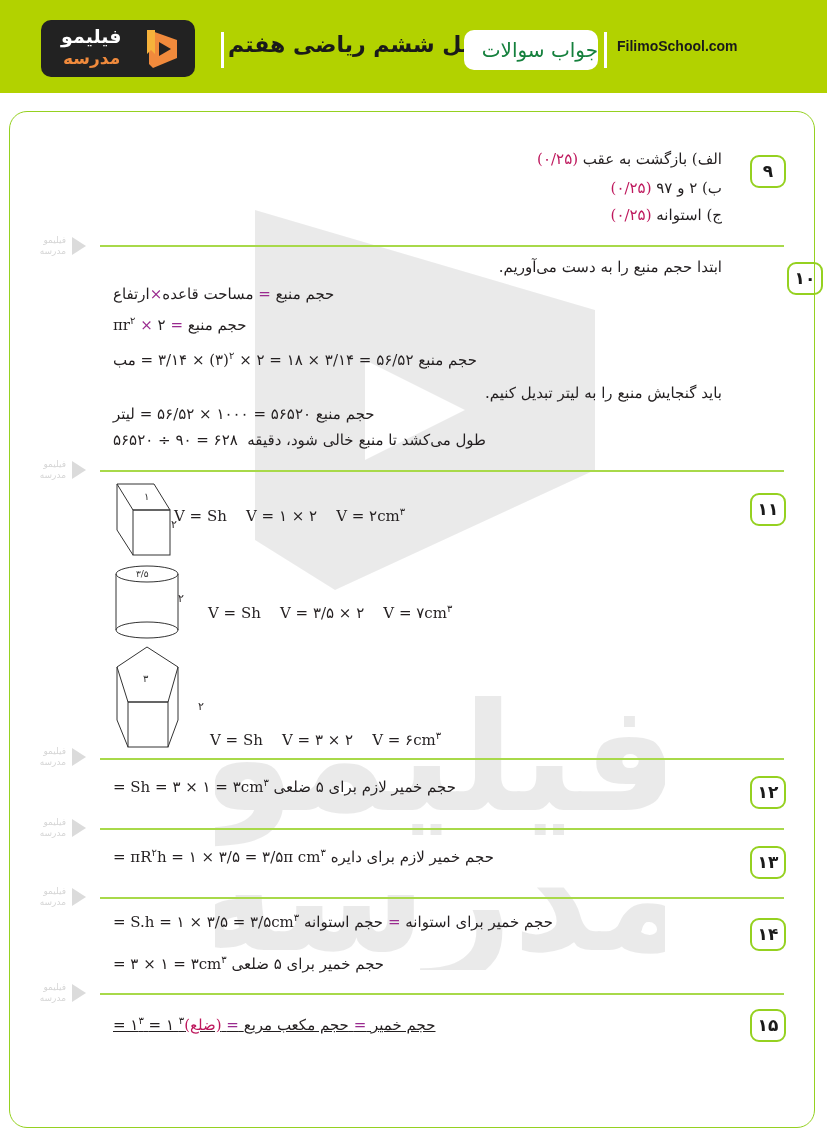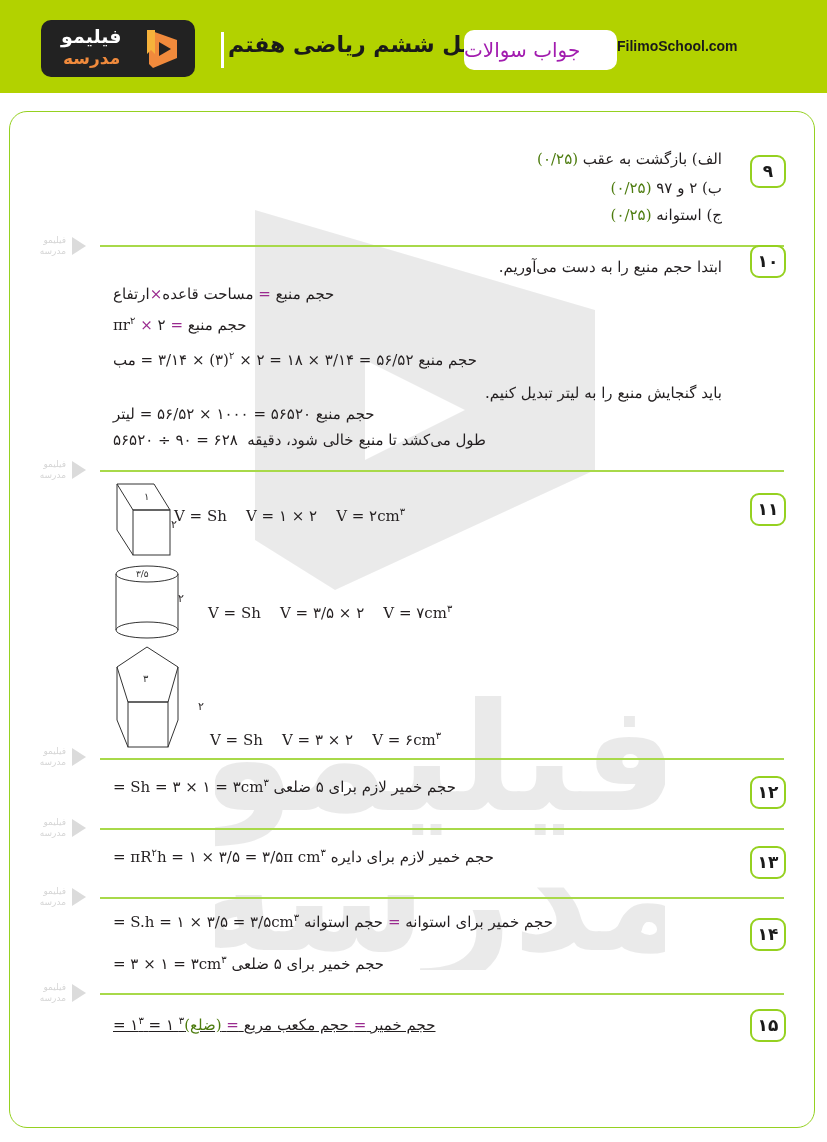--- a/index.html
+++ b/index.html
@@ -4,32 +4,32 @@
 <style>
   * { box-sizing: border-box; margin: 0; padding: 0; }
   body { width: 827px; height: 1142px; background: #ffffff; position: relative; overflow: hidden; font-family: "DejaVu Serif", serif; color: #231f20; }
   .header { position: absolute; left: 0; top: 0; width: 827px; height: 93px; background: #b2d200; }
   .logo-box { position: absolute; left: 41px; top: 20px; width: 154px; height: 57px; background: #222222; border-radius: 10px; }
   .logo-text1 { position: absolute; left: 20px; top: 5px; font-family: "DejaVu Sans", sans-serif; font-weight: bold; font-size: 19px; color: #ffffff; direction: rtl; }
   .logo-text2 { position: absolute; left: 22px; top: 28px; font-family: "DejaVu Sans", sans-serif; font-weight: bold; font-size: 17px; color: #f08a3c; direction: rtl; }
   .logo-icon { position: absolute; left: 102px; top: 8px; width: 40px; height: 42px; }
   .hdr-divider { position: absolute; top: 32px; width: 3px; height: 36px; background: #ffffff; }
   .hdr-title { position: absolute; left: 228px; top: 32px; font-family: "DejaVu Sans", sans-serif; font-weight: bold; font-size: 22px; color: #1a1a1a; direction: rtl; white-space: nowrap; }
-  .hdr-pill { position: absolute; left: 464px; top: 30px; width: 153px; height: 40px; background: #ffffff; border-radius: 10px; font-family: "DejaVu Sans", sans-serif; font-size: 20px; color: #a21caf; text-align: left; line-height: 40px; direction: rtl; }
+  .hdr-pill { position: absolute; left: 464px; top: 30px; width: 134px; height: 40px; background: #ffffff; border-radius: 10px; font-family: "DejaVu Sans", sans-serif; font-size: 20px; color: #15803d; text-align: right; line-height: 40px; direction: rtl; }
   .hdr-site { position: absolute; left: 617px; top: 38px; font-family: "Liberation Sans", sans-serif; font-weight: bold; font-size: 14px; color: #1a1a1a; }
   .card { position: absolute; left: 9px; top: 111px; width: 806px; height: 1017px; border: 1.5px solid #95d120; border-radius: 18px; }
   .watermark { position: absolute; left: 215px; top: 210px; width: 450px; height: 760px; opacity: 0.08; pointer-events: none; }
   .divider { position: absolute; left: 100px; width: 684px; height: 1.5px; background: #a8d94a; }
   .mini-logo { position: absolute; left: 26px; width: 70px; height: 24px; opacity: 0.35; }
   .mini-logo .t { position: absolute; left: 0; top: 0; font-family: "DejaVu Sans", sans-serif; font-size: 9px; color: #888; line-height: 11px; direction: rtl; width: 40px; text-align: right; }
   .mini-logo .i { position: absolute; left: 46px; top: 2px; width: 0; height: 0; border-top: 9px solid transparent; border-bottom: 9px solid transparent; border-left: 14px solid #999; }
   .qnum { position: absolute; left: 750px; width: 36px; height: 33px; border: 2.5px solid #95d120; border-radius: 9px; text-align: center; font-family: "DejaVu Sans", sans-serif; font-weight: bold; font-size: 17px; line-height: 28px; color: #1a1a1a; direction: rtl; }
   .line { position: absolute; font-size: 15px; white-space: nowrap; direction: rtl; unicode-bidi: plaintext; }
   .rtl { direction: rtl; text-align: right; }
-  .g { color: #4d7c0f; }
+  .g { color: #be185d; }
   .p { color: #9a2a8f; }
   .ltr { direction: ltr; unicode-bidi: embed; }
   sup { font-size: 10px; }
   .shape { position: absolute; }
   .mathline { position: absolute; font-size: 15px; white-space: nowrap; direction: ltr; }
 </style>
 </head>
 <body>
 
 <div class="header">
@@ -94,21 +94,21 @@
 <div class="divider" style="top:758px;"></div>
 <div class="divider" style="top:828px;"></div>
 <div class="divider" style="top:897px;"></div>
 <div class="divider" style="top:993px;"></div>
 
 <div class="qnum" style="top:155px;">۹</div>
 <div class="line rtl" style="right:105px; top:150px;"><span>الف) بازگشت به عقب</span> <span class="g">(۰/۲۵)</span></div>
 <div class="line rtl" style="right:105px; top:179px;"><span>ب) ۲ و ۹۷</span> <span class="g">(۰/۲۵)</span></div>
 <div class="line rtl" style="right:105px; top:206px;"><span>ج) استوانه</span> <span class="g">(۰/۲۵)</span></div>
 
-<div class="qnum" style="top:245px;">۱۰</div>
+<div class="qnum" style="top:262px;margin-left:37px;">۱۰</div>
 <div class="line rtl" style="right:105px; top:258px;">ابتدا حجم منبع را به دست می‌آوریم.</div>
 <div class="line" style="left:113px; top:285px; direction:rtl;"><span>حجم منبع</span> <span class="p">=</span> <span>مساحت قاعده</span><span class="p">×</span><span>ارتفاع</span></div>
 <div class="line" style="left:113px; top:315px; direction:rtl;"><span>حجم منبع</span> <span class="p">=</span> <span class="ltr"><span>πr</span><sup>۲</sup> <span class="p">×</span> <span>۲</span></span></div>
 <div class="line" style="left:113px; top:350px; direction:rtl;"><span>حجم منبع</span> <span class="ltr"><span>= ۳/۱۴ × (۳)</span><sup>۲</sup> <span>× ۲ = ۱۸ × ۳/۱۴ = ۵۶/۵۲</span></span> <span>مب</span></div>
 <div class="line rtl" style="right:105px; top:384px;">باید گنجایش منبع را به لیتر تبدیل کنیم.</div>
 <div class="line" style="left:113px; top:405px; direction:rtl;"><span>حجم منبع</span> <span class="ltr">= ۵۶/۵۲ × ۱۰۰۰ = ۵۶۵۲۰</span> <span>لیتر</span></div>
 <div class="line" style="left:113px; top:431px; direction:rtl;"><span>طول می‌کشد تا منبع خالی شود، دقیقه</span>&nbsp; <span class="ltr">۵۶۵۲۰ ÷ ۹۰ = ۶۲۸</span></div>
 
 <div class="qnum" style="top:493px;">۱۱</div>
 

